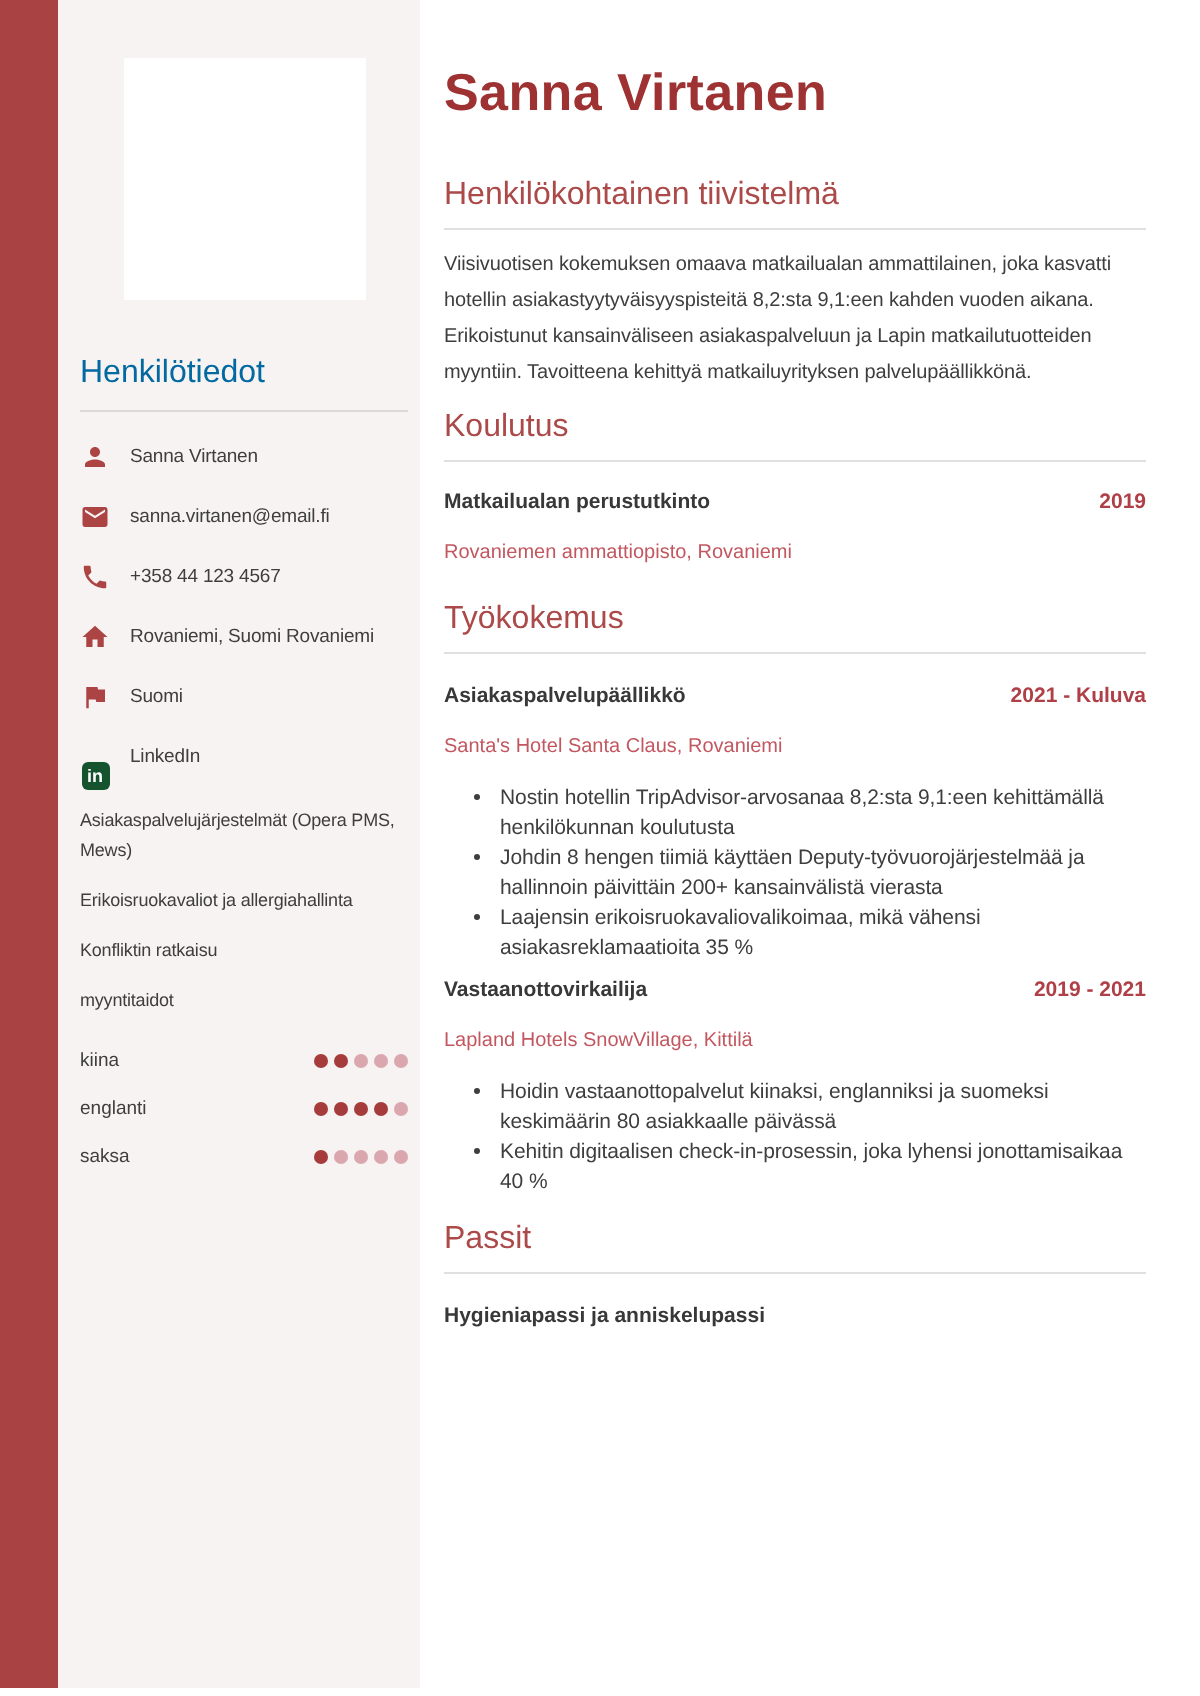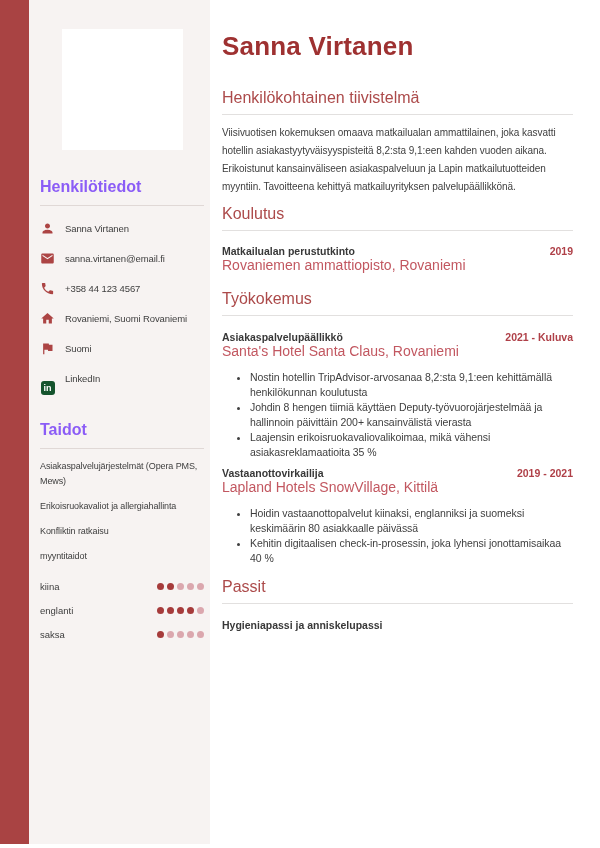--- a/index.html
+++ b/index.html
@@ -26,22 +26,22 @@
     width:181px;height:100%;
     padding:0 6px 0 11px;
     box-sizing:border-box;
   }
   .photo{
     width:121px;height:121px;
     margin:29px auto 0 auto;
     background:#ffffff;
   }
   .side-heading{
-    font-size:16px;font-weight:700;
-    color:#8b5cf6;
+    font-size:16px;font-weight:400;
+    color:#0369a1;
     margin:27px 0 0 0;
     padding:0 0 8px 0;
     border-bottom:1px solid #E0D8D6;
     line-height:20px;
   }
   .contact-list{
     list-style:none;margin:7px 0 0 0;padding:0;
   }
   .contact-item{
     display:flex;align-items:center;
@@ -115,21 +115,21 @@
   .entry-row{
     display:flex;justify-content:space-between;align-items:baseline;
   }
   .entry-title{
     font-size:10.5px;font-weight:700;color:#383838;line-height:14px;
   }
   .entry-date{
     font-size:10.5px;font-weight:700;color:#AF4048;line-height:14px;
   }
   .entry-sub{
-    font-size:14px;color:#C25760;margin-top:1px;line-height:13px;
+    font-size:10px;color:#C25760;margin-top:12px;line-height:13px;
   }
   .bullets{
     margin:12px 0 0 0;padding:0 0 0 28px;
   }
   .bullets li{
     font-size:10.5px;color:#3E3E3E;line-height:15px;
     letter-spacing:-0.05px;
   }
   .passes-text{
     margin-top:14px;
@@ -191,21 +191,20 @@
           <span class="ctext">Suomi</span>
         </li>
         <li class="contact-item">
           <span class="cicon">
             <span class="li-badge">in</span>
           </span>
           <span class="ctext">LinkedIn</span>
         </li>
       </ul>
 
-      <h2 class="side-heading">Taidot</h2>
       <ul class="skills">
         <li>Asiakaspalvelujärjestelmät (Opera PMS, Mews)</li>
         <li>Erikoisruokavaliot ja allergiahallinta</li>
         <li>Konfliktin ratkaisu</li>
         <li>myyntitaidot</li>
       </ul>
 
       <div class="lang-list">
         <div class="lang-row">
           <span class="lang-name">kiina</span>

